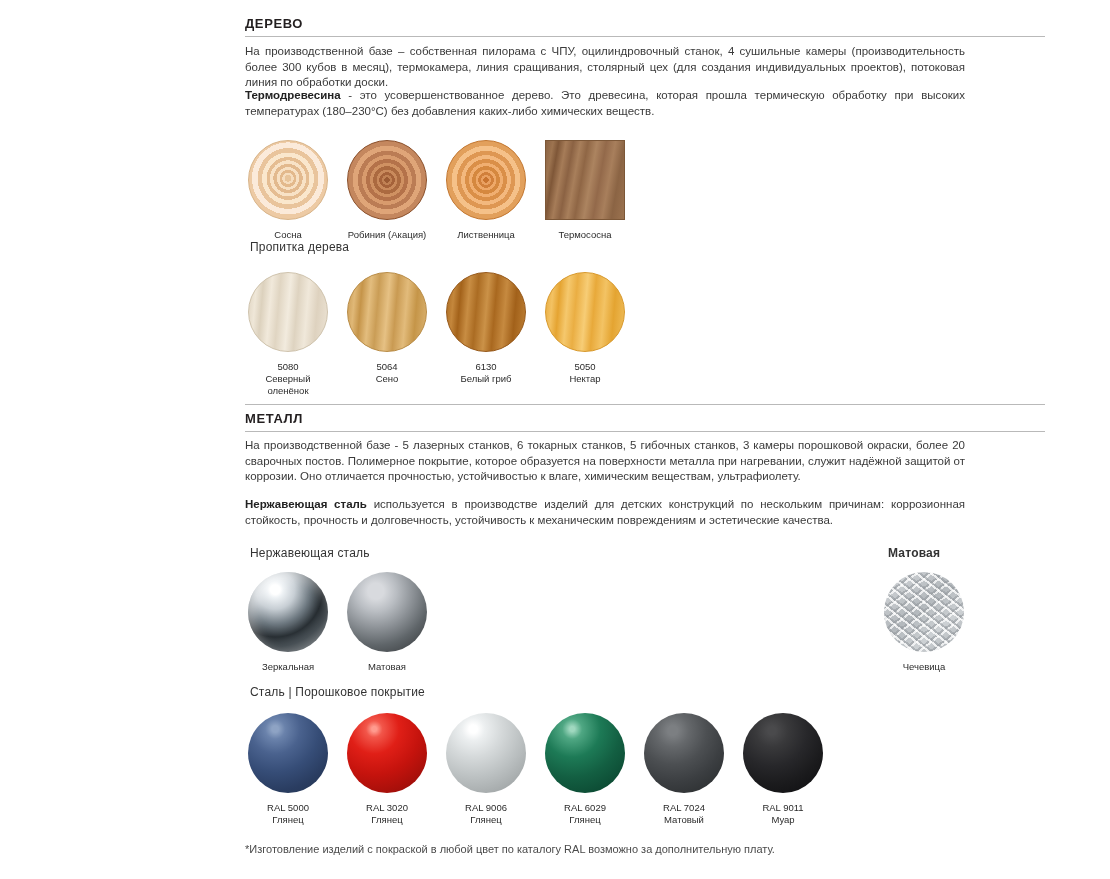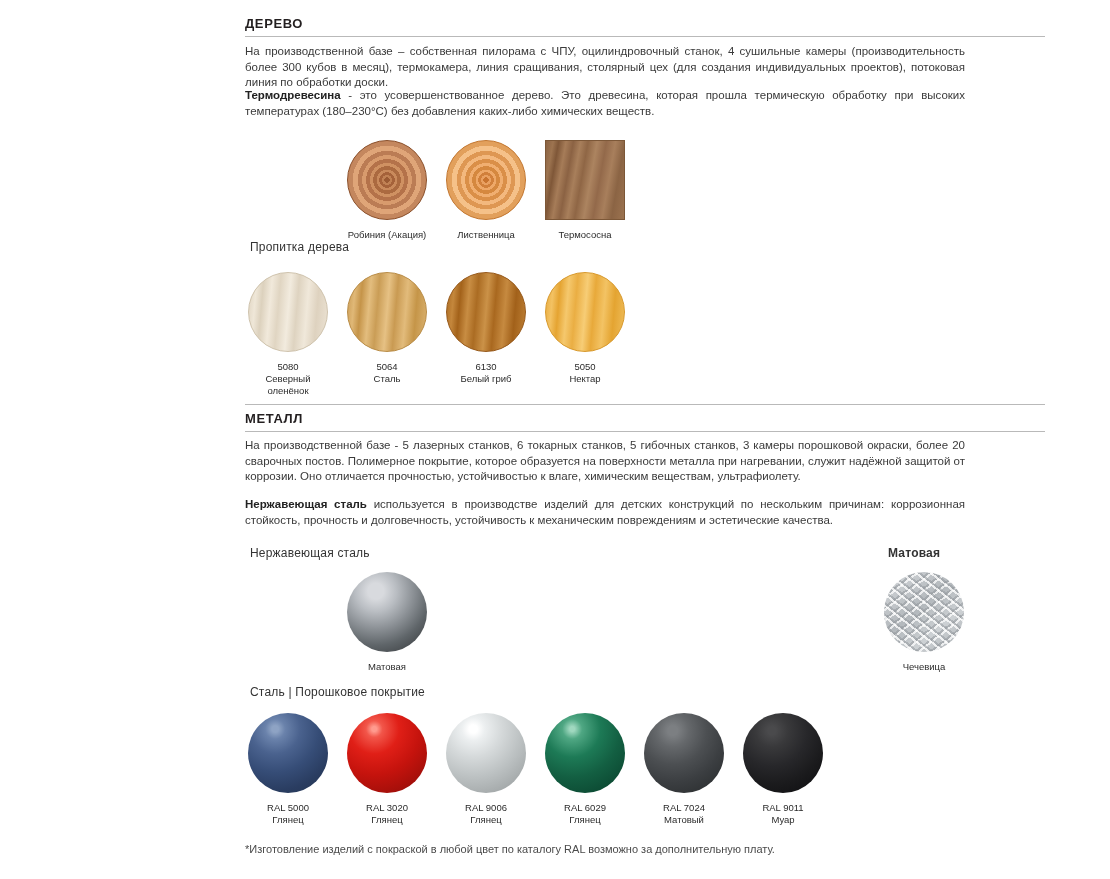--- a/index.html
+++ b/index.html
@@ -259,20 +259,24 @@
   </div>
 
   <div class="para" style="top:44px;">
     <span>На производственной базе – собственная пилорама с ЧПУ, оцилиндровочный станок, 4 сушильные камеры (производительность более 300 кубов в месяц), термокамера, линия сращивания, столярный цех (для создания индивидуальных проектов), потоковая линия по обработки доски.</span>
   </div>
 
   <div class="para" style="top:88px;">
     <b>Термодревесина</b><span> - это усовершенствованное дерево. Это древесина, которая прошла термическую обработку при высоких температурах (180–230°С) без добавления каких-либо химических веществ.</span>
   </div>
 
+  <div class="swatch" style="left:245px; top:140px;">
+    <span class="disc wood-sosna"></span>
+    <div class="caption">Сосна</div>
+  </div>
   <div class="swatch" style="left:443px; top:140px;">
     <span class="disc wood-listvennica"></span>
     <div class="caption">Лиственница</div>
   </div>
   <div class="swatch" style="left:344px; top:140px;">
     <span class="disc wood-robinia"></span>
     <div class="caption">Робиния (Акация)</div>
   </div>
   <div class="swatch" style="left:542px; top:140px;">
     <span class="sq wood-termososna"></span>
@@ -282,21 +286,21 @@
   <div class="subhead" style="left:250px; top:240px;">Пропитка дерева</div>
 
   <div class="swatch" style="left:245px; top:272px;">
     <span class="disc imp-5080"></span>
     <div class="caption">5080</div>
     <div class="caption" style="margin-top:0">Северный оленёнок</div>
   </div>
   <div class="swatch" style="left:344px; top:272px;">
     <span class="disc imp-5064"></span>
     <div class="caption">5064</div>
-    <div class="caption" style="margin-top:0">Сталь</div>
+    <div class="caption" style="margin-top:0">Сено</div>
   </div>
   <div class="swatch" style="left:443px; top:272px;">
     <span class="disc imp-5071"></span>
     <div class="caption">6130</div>
     <div class="caption" style="margin-top:0">Белый гриб</div>
   </div>
   <div class="swatch" style="left:542px; top:272px;">
     <span class="disc imp-5050"></span>
     <div class="caption">5050</div>
     <div class="caption" style="margin-top:0">Нектар</div>
@@ -314,20 +318,24 @@
 
   <div class="para" style="top:497px;">
     <b>Нержавеющая сталь</b><span> используется в производстве изделий для детских конструкций по нескольким причинам: коррозионная стойкость, прочность и долговечность, устойчивость к механическим повреждениям и эстетические качества.</span>
   </div>
 
   <div class="subhead" style="left:250px; top:546px;">Нержавеющая сталь</div>
   <div class="subhead" style="left:888px; top:546px; font-weight:bold;">
     <span>Матовая</span>
   </div>
 
+  <div class="swatch" style="left:245px; top:572px;">
+    <span class="sphere sphere-mirror"></span>
+    <div class="caption">Зеркальная</div>
+  </div>
   <div class="swatch" style="left:344px; top:572px;">
     <span class="sphere sphere-matte"></span>
     <div class="caption">Матовая</div>
   </div>
 
   <div class="swatch" style="left:881px; top:572px;">
     <span class="alu-plate"></span>
     <div class="caption">Чечевица</div>
   </div>
 

